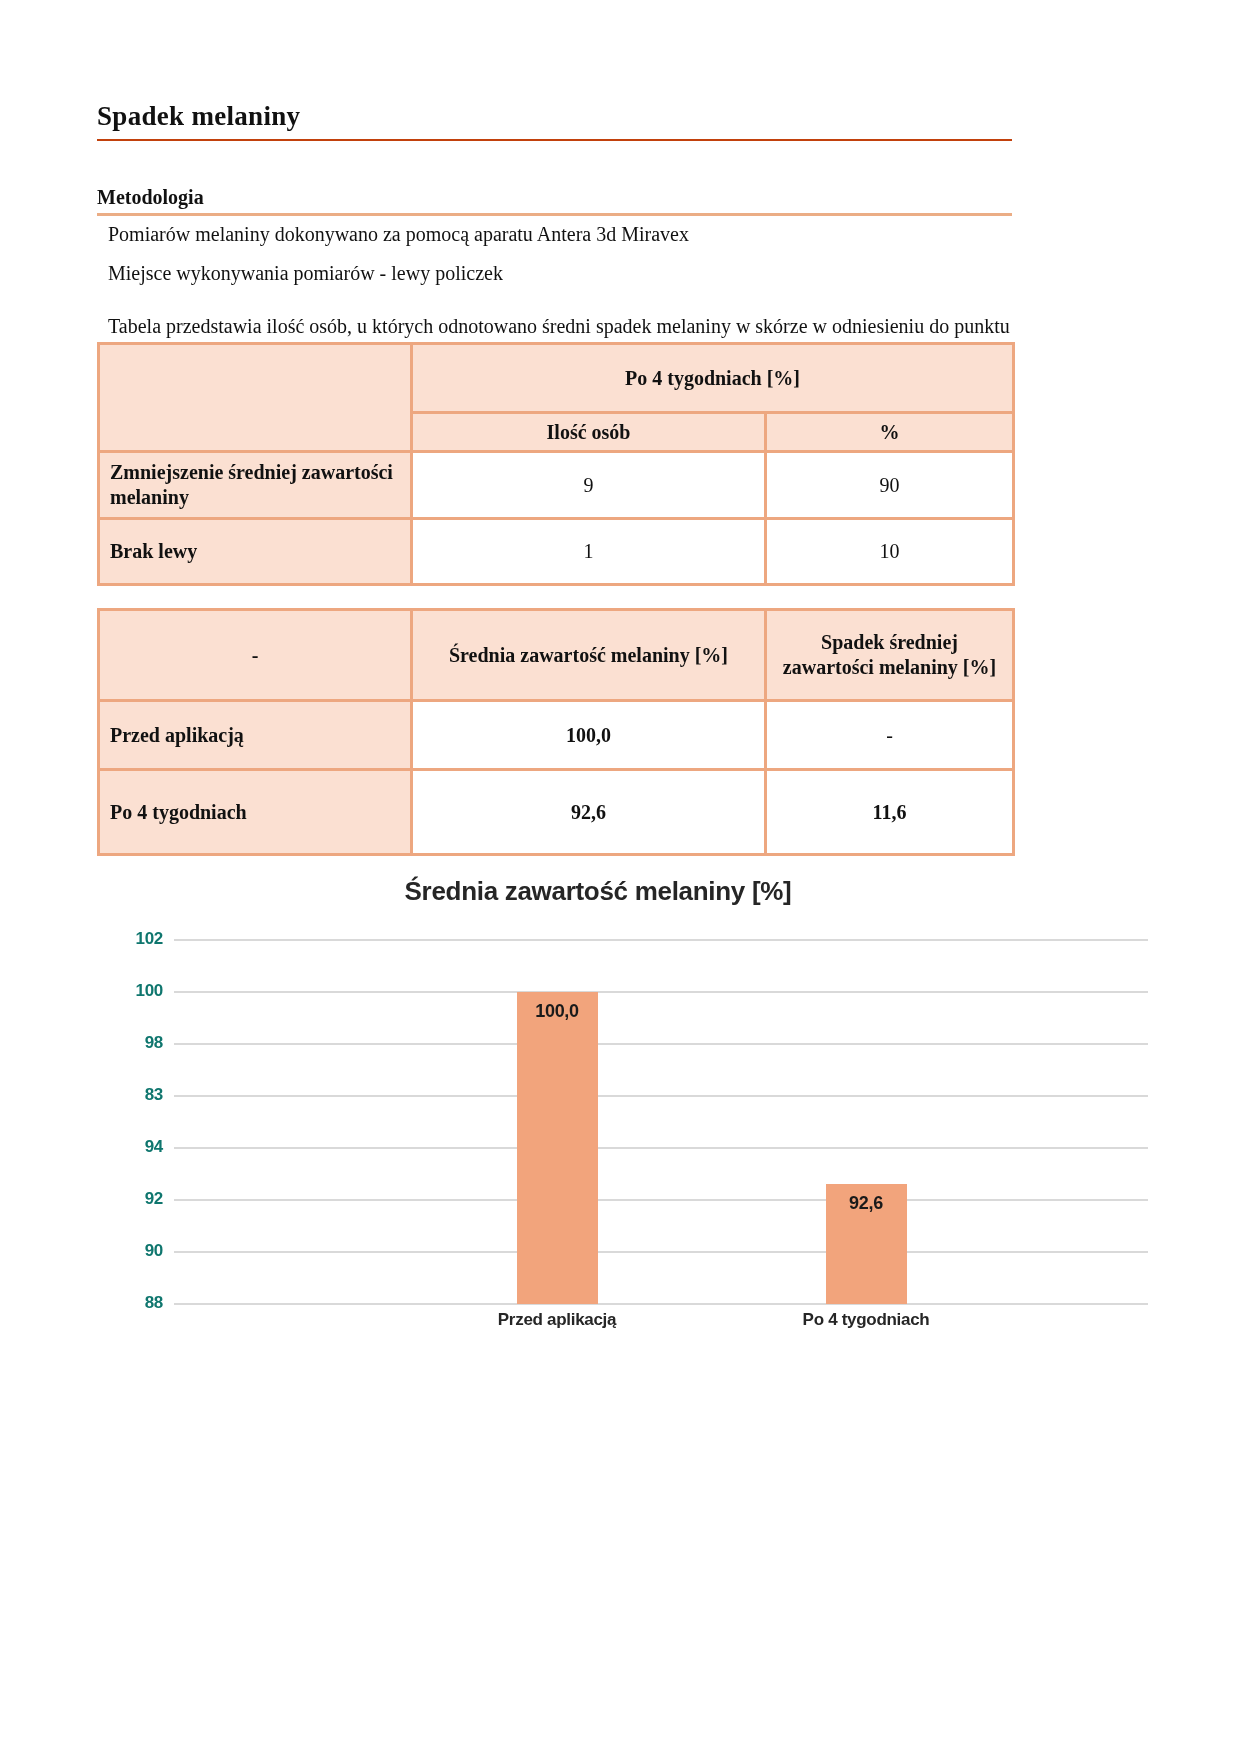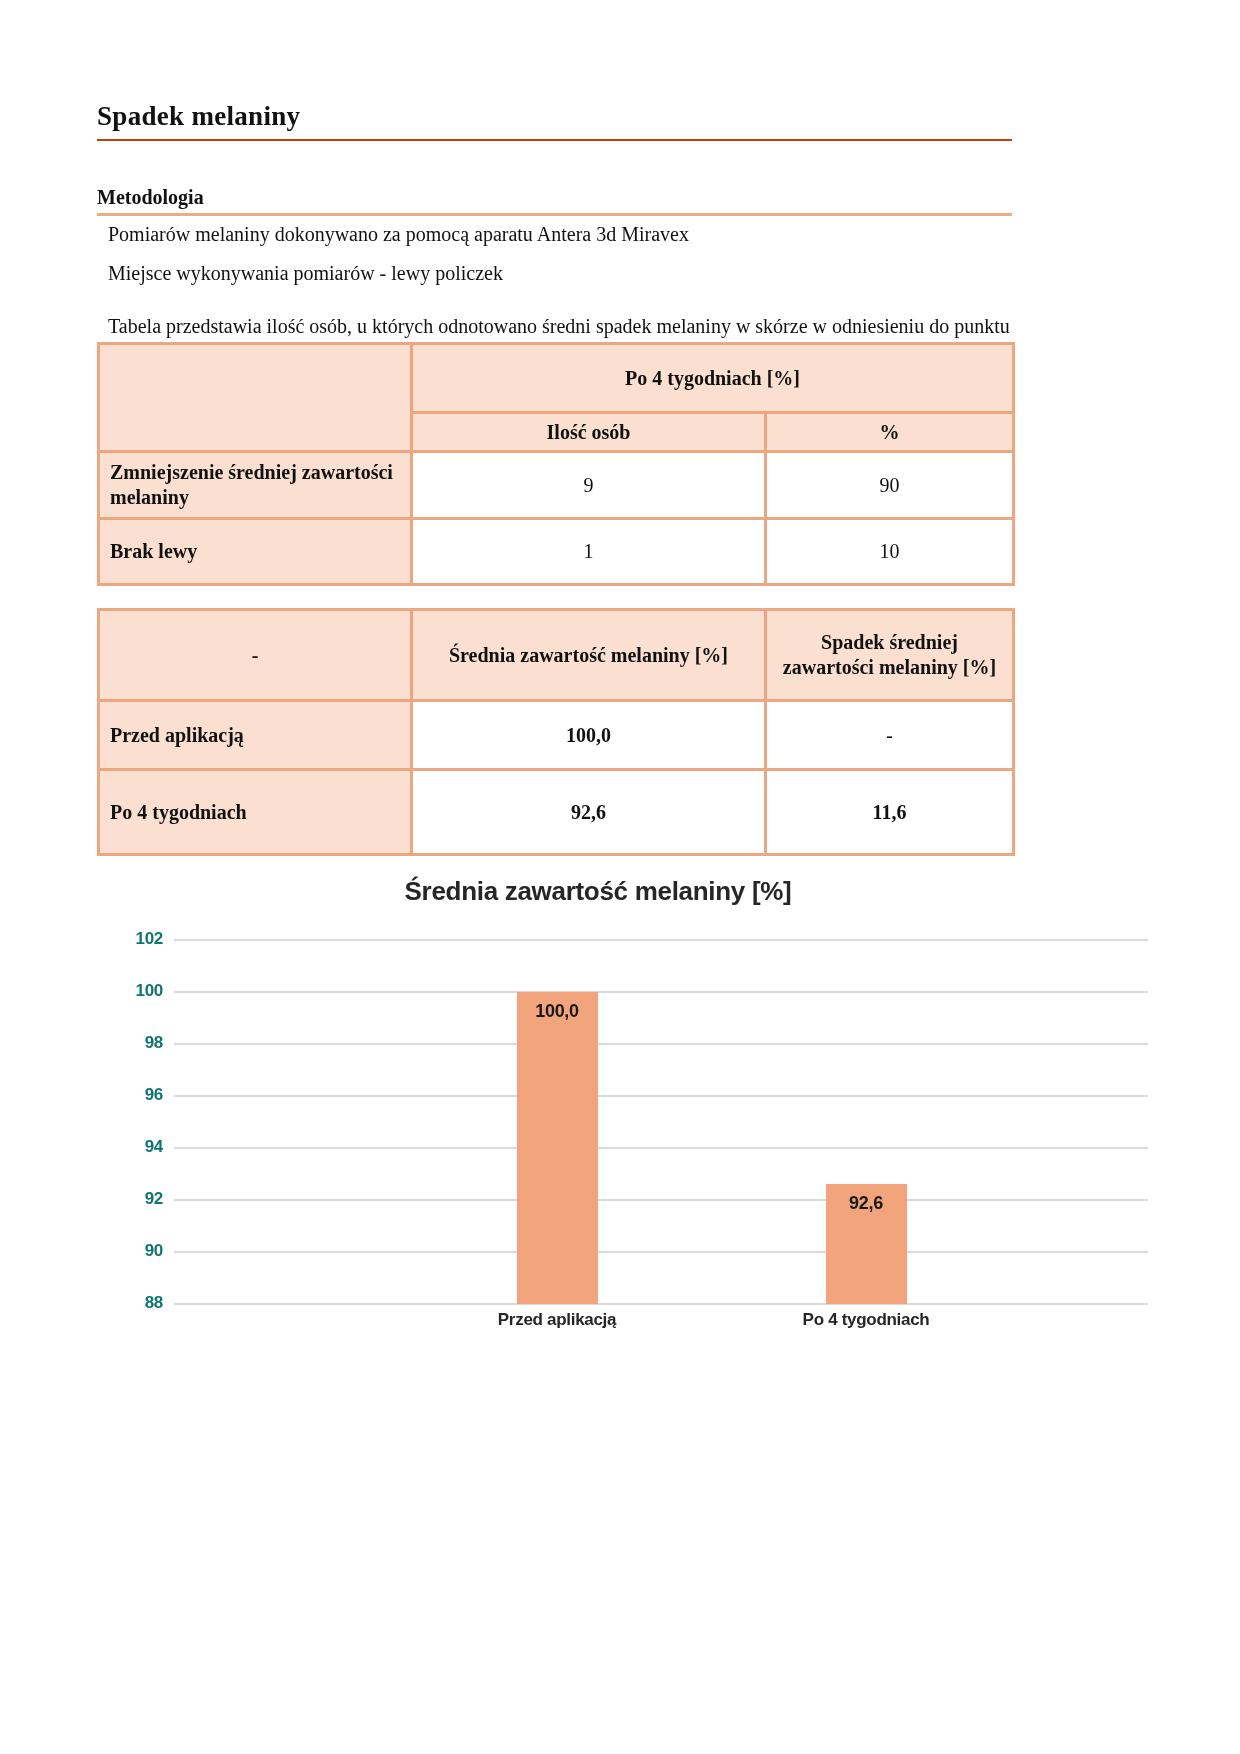--- a/index.html
+++ b/index.html
@@ -121,21 +121,21 @@
 
 <div class="abs chart">
   <div class="chart-title">Średnia zawartość melaniny [%]</div>
 <div class="gridline" style="left: 174px; top: 69px; width: 974px; background: rgb(217, 217, 217);"></div>
     <div class="tick" style="top: 59px;">102</div>
     <div class="gridline" style="left: 174px; top: 121px; width: 974px; background: rgb(217, 217, 217);"></div>
     <div class="tick" style="top: 111px;">100</div>
     <div class="gridline" style="left: 174px; top: 173px; width: 974px; background: rgb(217, 217, 217);"></div>
     <div class="tick" style="top: 163px;">98</div>
     <div class="gridline" style="left: 174px; top: 225px; width: 974px; background: rgb(217, 217, 217);"></div>
-    <div class="tick" style="top: 215px;">96</div>
+    <div class="tick" style="top: 215px;">83</div>
     <div class="gridline" style="left: 174px; top: 277px; width: 974px; background: rgb(217, 217, 217);"></div>
     <div class="tick" style="top: 267px;">94</div>
     <div class="gridline" style="left: 174px; top: 329px; width: 974px; background: rgb(217, 217, 217);"></div>
     <div class="tick" style="top: 319px;">92</div>
     <div class="gridline" style="left: 174px; top: 381px; width: 974px; background: rgb(217, 217, 217);"></div>
     <div class="tick" style="top: 371px;">90</div>
     <div class="gridline" style="left: 174px; top: 433px; width: 974px; background: rgb(217, 217, 217);"></div>
     <div class="tick" style="top: 423px;">88</div>
     <div class="bar" style="left: 516.5px; top: 122px; width: 81px; height: 312px; background: rgb(242, 164, 124);"></div>
     <div class="bar-label" style="left: 497px; top: 131px; width: 120px;">100,0</div>

